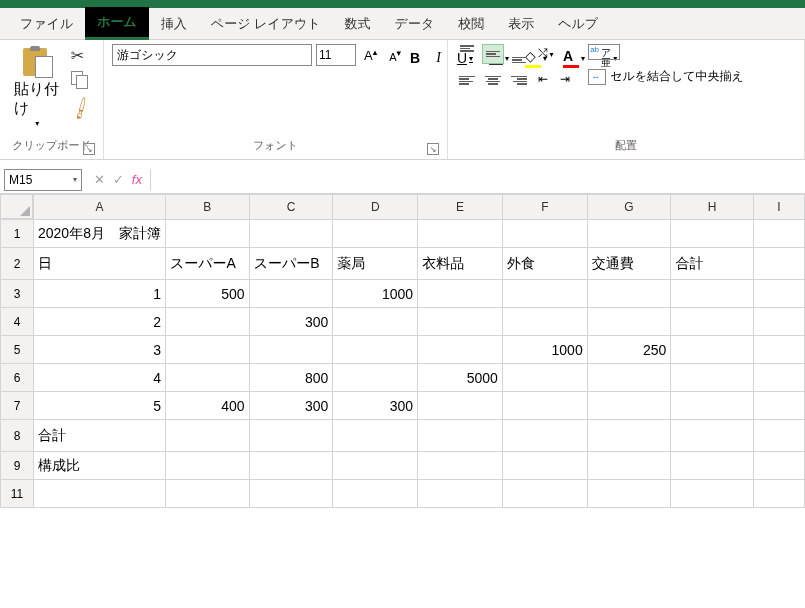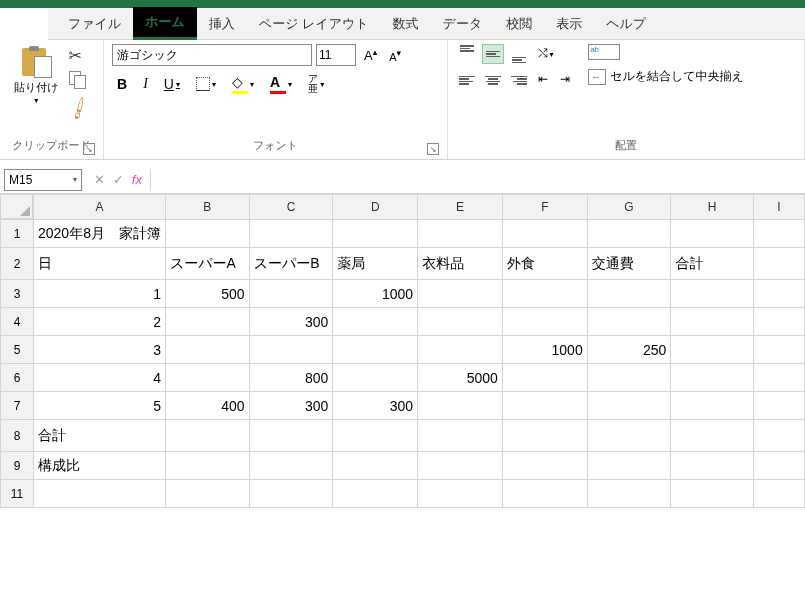--- a/index.html
+++ b/index.html
@@ -2,39 +2,39 @@
 <html><head>
 <meta charset="utf-8">
 <style>
 * { margin: 0; padding: 0; box-sizing: border-box; font-family: "Yu Gothic", "游ゴシック", sans-serif; }
 body { background: #fff; width: 805px; height: 608px; overflow: hidden; font-size: 12px; }
 
 
 .titlebar { background: #217346; height: 8px; }
 
 
-.tabs { background: #f3f2f1; display: flex; align-items: center; height: 32px; padding: 0 8px; border-bottom: 1px solid #d4d4d4; margin-left: 48px; }
+.tabs { background: #f3f2f1; display: flex; align-items: center; height: 32px; padding: 0 8px; border-bottom: 1px solid #d4d4d4; }
 .tab { padding: 6px 12px; cursor: pointer; font-size: 13px; color: #323130; }
 .tab.active { background: #000000; border-bottom: 3px solid #217346; font-weight: 600; color: #217346; }
 
 
 .ribbon { background: #fff; display: flex; height: 120px; border-bottom: 1px solid #d4d4d4; }
 .ribbon-group { border-right: 1px solid #e1dfdd; padding: 4px 8px; display: flex; flex-direction: column; justify-content: space-between; position: relative; }
 .ribbon-group-content { flex: 1; display: flex; align-items: flex-start; gap: 4px; }
 .ribbon-group-label { text-align: center; font-size: 11px; color: #605e5c; padding: 2px 0; position: relative; }
 .ribbon-group-label .launcher { position: absolute; right: 0; bottom: 0; width: 12px; height: 12px; border: 1px solid #8a8886; font-size: 8px; display: flex; align-items: center; justify-content: center; cursor: pointer; }
 
 
 .clipboard-main { display: flex; align-items: flex-start; }
 .paste-btn { display: flex; flex-direction: column; align-items: center; padding: 2px 6px; cursor: pointer; }
 .paste-icon { width: 32px; height: 32px; position: relative; }
 .paste-board { width: 24px; height: 28px; background: #d4a94a; border-radius: 2px; position: absolute; left: 2px; top: 2px; }
 .paste-clip { width: 10px; height: 5px; background: #8a8886; border-radius: 2px 2px 0 0; position: absolute; left: 9px; top: 0; }
 .paste-page { width: 18px; height: 22px; background: #fff; border: 1px solid #8a8886; position: absolute; right: 0; bottom: 0; }
-.paste-label { font-size: 11px; margin-top: 2px; }
+.paste-label { font-size: 15px; margin-top: 2px; }
 .paste-dd { font-size: 8px; margin-top: 1px; }
 .clipboard-side { display: flex; flex-direction: column; gap: 6px; padding: 2px 4px; }
 .clip-tool { font-size: 16px; cursor: pointer; }
 .scissors { color: #323130; }
 .copy-icon { width: 18px; height: 18px; position: relative; display: inline-block; }
 .copy-back { width: 12px; height: 14px; border: 1px solid #8a8886; background: #fff; position: absolute; }
 .copy-front { width: 12px; height: 14px; border: 1px solid #8a8886; background: #fff; position: absolute; left: 5px; top: 4px; }
 .brush { color: #c9852e; transform: rotate(-30deg); display: inline-block; }
 
 
@@ -50,21 +50,21 @@
 .fb.underline { text-decoration: underline; }
 .dd { font-size: 8px; margin-left: 2px; }
 .border-icon { width: 14px; height: 14px; border: 1px dotted #605e5c; border-bottom: 1px solid #323130; display: inline-block; }
 .fill-icon { display: inline-block; position: relative; }
 .fill-bucket { font-size: 14px; }
 .fill-bar { width: 16px; height: 3px; background: #ffff00; display: block; margin-top: 1px; }
 .fontcolor-icon { display: inline-block; position: relative; }
 .fontcolor-a { font-size: 14px; font-weight: 600; }
 .fontcolor-bar { width: 16px; height: 3px; background: #ff0000; display: block; margin-top: 1px; }
 .furigana { font-size: 10px; line-height: 1; }
-.font-col { display: flex; flex-direction: column; }
+.font-col { display: flex; flex-direction: row; }
 
 
 .align-col { display: flex; flex-direction: column; gap: 6px; }
 .align-row { display: flex; gap: 4px; }
 .align-btn { width: 22px; height: 20px; display: flex; align-items: center; justify-content: center; cursor: pointer; border: 1px solid transparent; }
 .align-btn.active { background: #d4ead8; border: 1px solid #92c89c; }
 .align-lines { display: flex; flex-direction: column; gap: 1px; }
 .al { height: 1.5px; background: #605e5c; }
 .al.s { width: 10px; } .al.m { width: 14px; } .al.l { width: 16px; }
 .va-top .align-lines { align-self: flex-start; }

